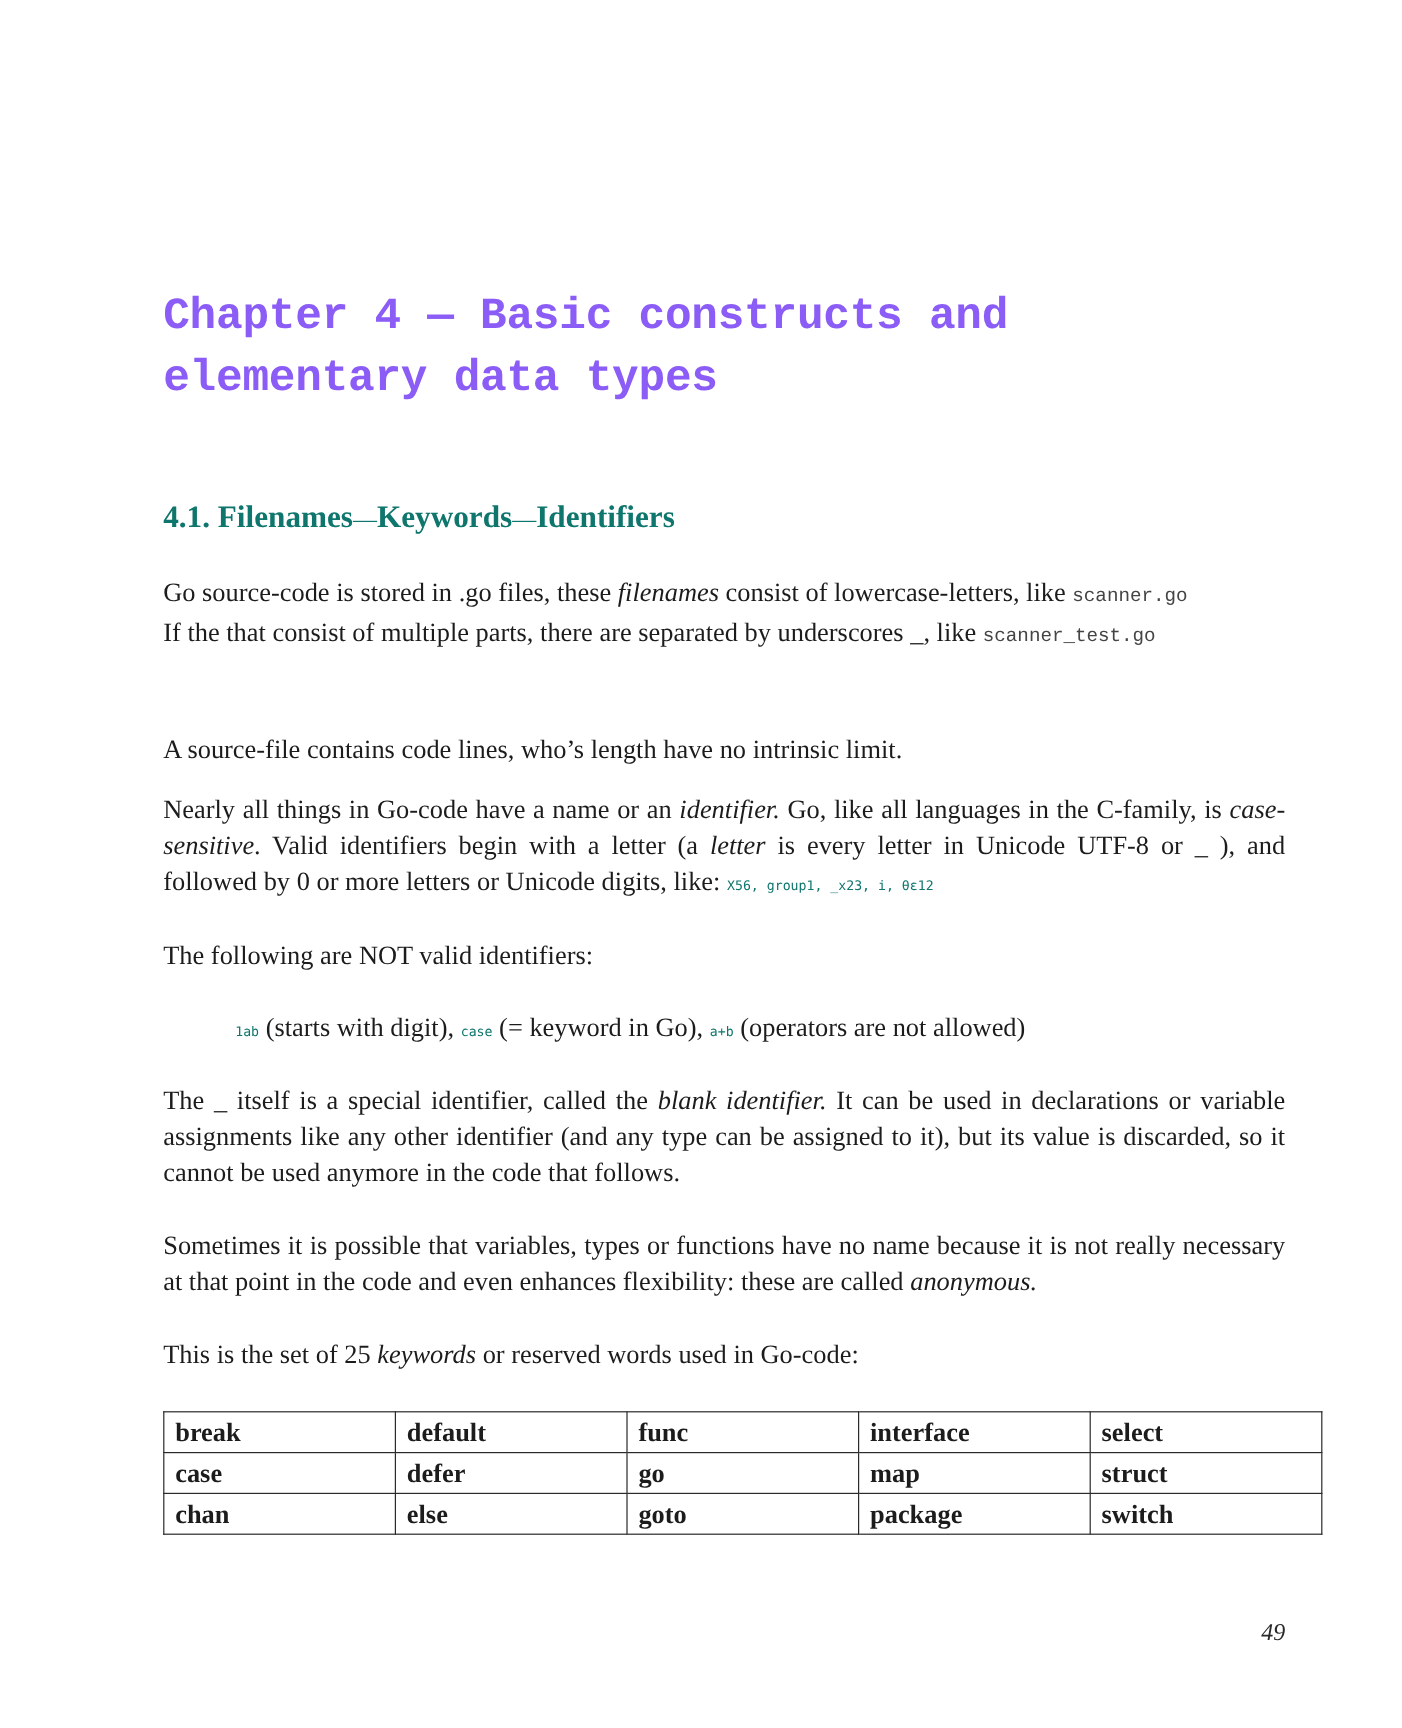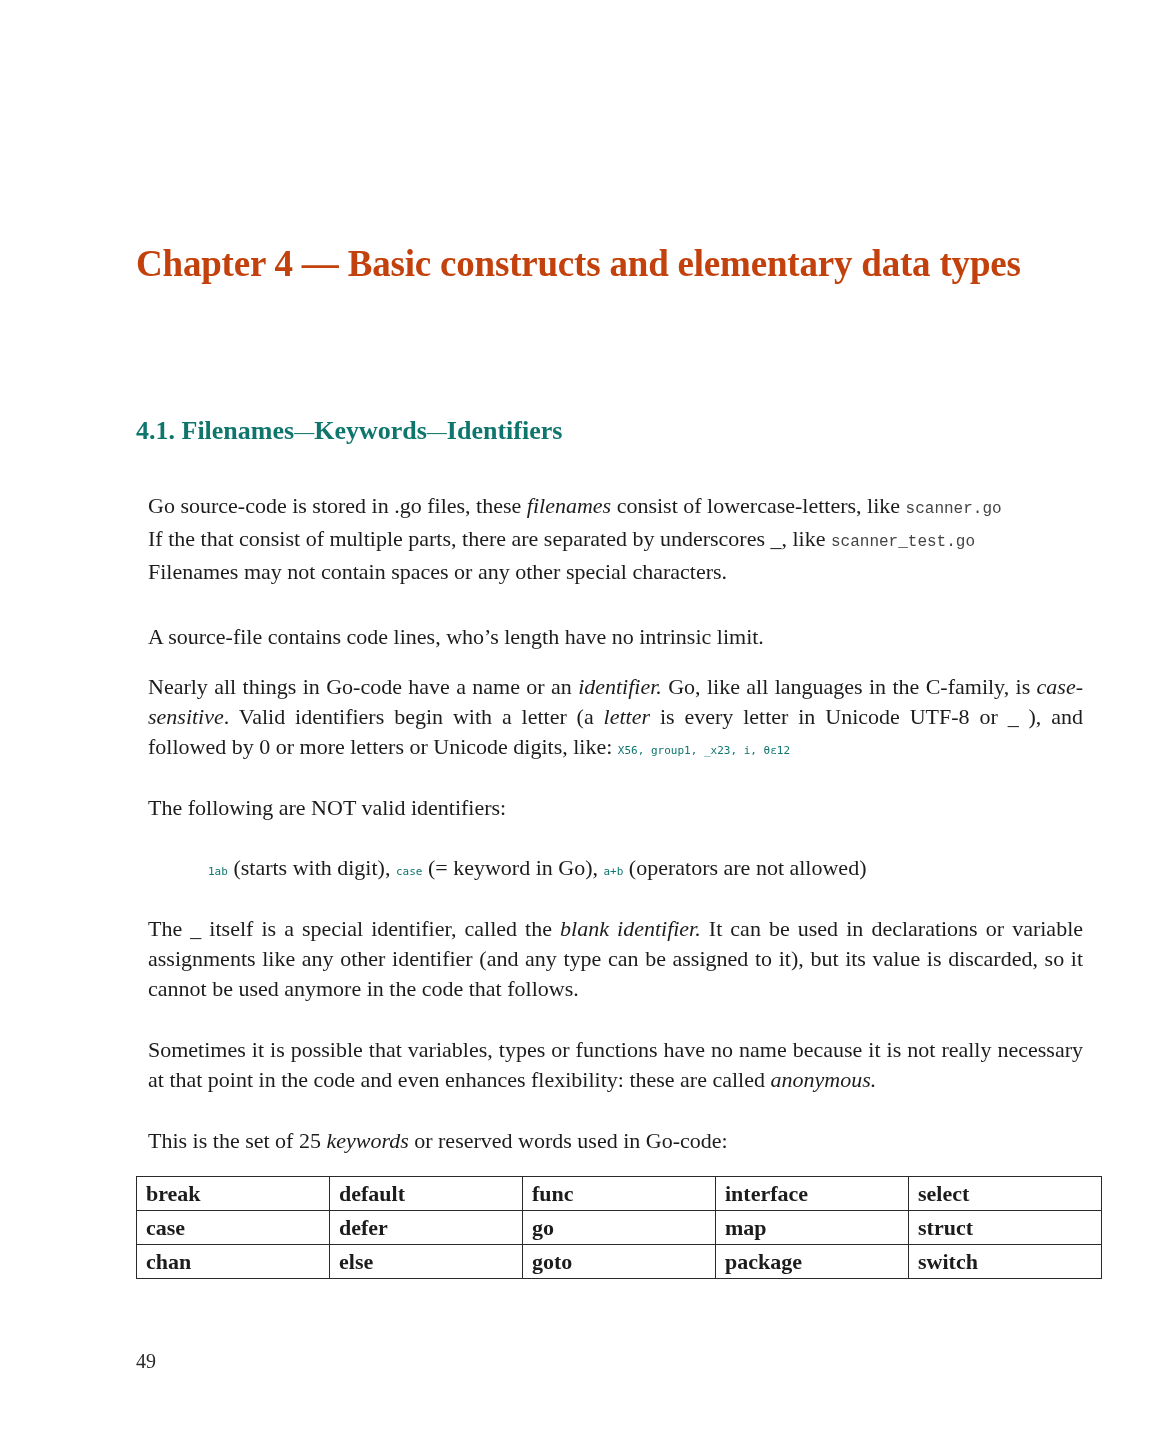--- a/index.html
+++ b/index.html
@@ -20,44 +20,44 @@
       left: 136px;
       top: 0;
       width: 935px;
     }
     .chapter-title {
       position: absolute;
       top: 238px;
       left: 0;
       width: 935px;
       margin: 0;
-      font-family: Liberation Serif, serif;
+      font-family: Liberation Mono, monospace;
       font-weight: bold;
       font-size: 37px;
       line-height: 52px;
       letter-spacing: -0.2px;
-      color: #c2410c;
+      color: #8b5cf6;
     }
     .section-title {
       position: absolute;
       top: 413px;
       left: 0;
       margin: 0;
       font-family: "Liberation Serif", serif;
       font-weight: bold;
       font-size: 26px;
       line-height: 36px;
       color: #0f766e;
     }
     .section-title .dash { font-weight: normal; font-size: 20px; }
     .para {
       position: absolute;
       left: 0;
       width: 935px;
-      margin: 12px;
+      margin: 0;
       font-size: 22px;
       line-height: 30px;
       color: #1c1c1c;
     }
     .justify { text-align: justify; text-align-last: left; }
     .mono {
       font-family: "Liberation Mono", "DejaVu Sans Mono", monospace;
       font-size: 16px;
       color: #444;
     }
@@ -85,38 +85,38 @@
       font-size: 22px;
       line-height: 33px;
       color: #1c1c1c;
       vertical-align: middle;
     }
     .page-number {
       position: absolute;
       top: 1350px;
       left: 0;
       width: 935px;
-      text-align: left;
+      text-align: right;
       font-size: 20px;
       color: #2a2a2a;
+      font-style: italic;
     }
   </style>
 </head>
 <body>
 
 <div class="page">
 
   <h1 class="chapter-title">Chapter 4 — Basic constructs and elementary data types</h1>
 
   <h2 class="section-title"><span>4.1.</span> <span>Filenames</span><span class="dash">—</span><span>Keywords</span><span class="dash">—</span><span>Identifiers</span></h2>
 
   <p class="para" style="top:479px;">
     <span>Go source-code is stored in .go files, these </span><em>filenames</em><span> consist of lowercase-letters, like </span><span class="mono">scanner.go</span><br>
     <span>If the that consist of multiple parts, there are separated by underscores _, like </span><span class="mono">scanner_test.go</span><br>
-    <span>Filenames may not contain spaces or any other special characters.</span>
   </p>
 
   <p class="para" style="top:610px;">A source-file contains code lines, who’s length have no intrinsic limit.</p>
 
   <p class="para justify" style="top:660px;"><span>Nearly all things in Go-code have a name or an </span><em>identifier.</em><span> Go, like all languages in the C-family, is </span><em>case-sensitive</em><span>. Valid identifiers begin with a letter (a </span><em>letter</em><span> is every letter in Unicode UTF-8 or _ ), and followed by 0 or more letters or Unicode digits, like: </span><span class="mono2">X56, group1, _x23, i, θε12</span></p>
 
   <p class="para" style="top:781px;">The following are NOT valid identifiers:</p>
 
   <p class="para indent" style="top:841px;"><span class="mono2">1ab</span><span> (starts with digit), </span><span class="mono2">case</span><span> (= keyword in Go), </span><span class="mono2">a+b</span><span> (operators are not allowed)</span></p>
 

